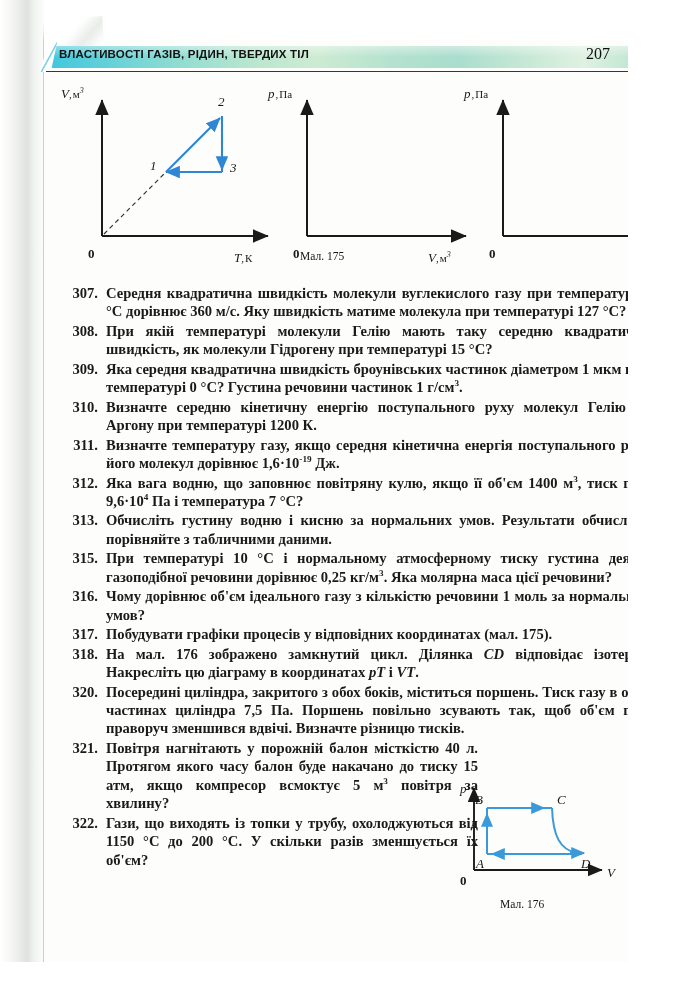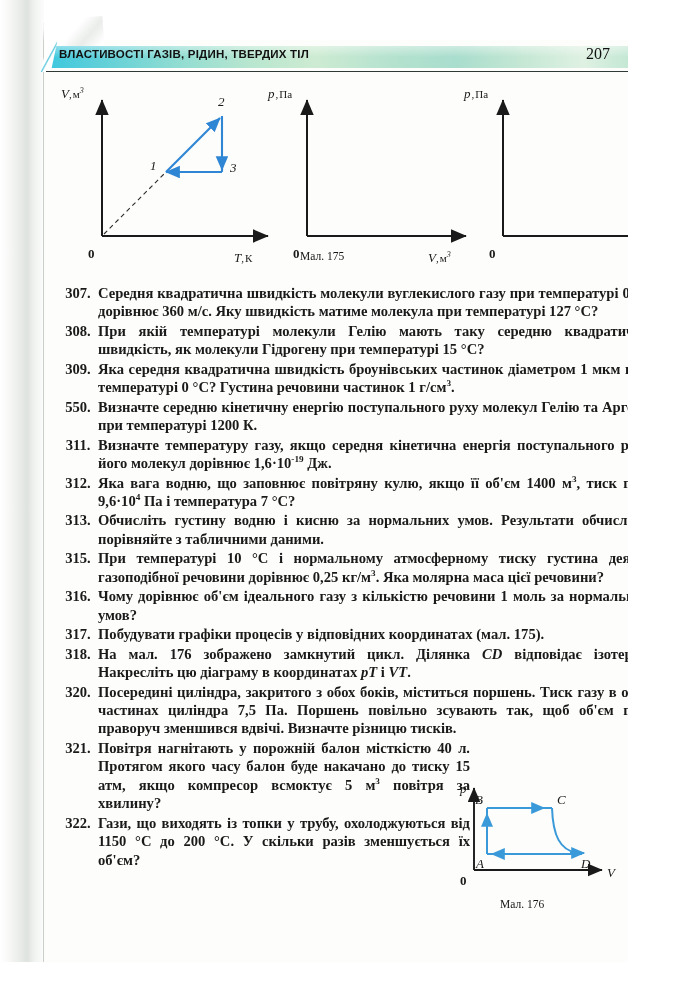--- a/index.html
+++ b/index.html
@@ -135,22 +135,22 @@
   }
   .prob {
     display: flex;
     align-items: flex-start;
     font-size: 14.6px;
     line-height: 1.265;
     margin-bottom: 1px;
   }
   .prob-num {
     flex: 0 0 40px;
-    text-align: center;
-    padding-right: 0;
+    text-align: right;
+    padding-right: 8px;
     font-weight: bold;
     white-space: nowrap;
   }
   .prob-body {
     flex: 1 1 auto;
     text-align: justify;
     text-justify: inter-word;
     font-weight: bold;
   }
   .prob-body.narrow { max-width: 372px; }
@@ -245,21 +245,21 @@
       </div>
       <div class="prob">
         <div class="prob-num">308.</div>
         <div class="prob-body">При якій температурі молекули Гелію мають таку середню квадратичну швидкість, як молекули Гідрогену при температурі 15 °С?</div>
       </div>
       <div class="prob">
         <div class="prob-num">309.</div>
         <div class="prob-body">Яка середня квадратична швидкість броунівських частинок діаметром 1 мкм при температурі 0 °С? Густина речовини частинок 1 г/см<sup>3</sup>.</div>
       </div>
       <div class="prob">
-        <div class="prob-num">550.</div>
+        <div class="prob-num">310.</div>
         <div class="prob-body">Визначте середню кінетичну енергію поступального руху молекул Гелію та Аргону при температурі 1200 К.</div>
       </div>
       <div class="prob">
         <div class="prob-num">311.</div>
         <div class="prob-body">Визначте температуру газу, якщо середня кінетична енергія поступального руху його молекул дорівнює 1,6·10<sup>-19</sup> Дж.</div>
       </div>
       <div class="prob">
         <div class="prob-num">312.</div>
         <div class="prob-body">Яка вага водню, що заповнює повітряну кулю, якщо її об'єм 1400 м<sup>3</sup>, тиск газу 9,6·10<sup>4</sup> Па і температура 7 °С?</div>
       </div>

